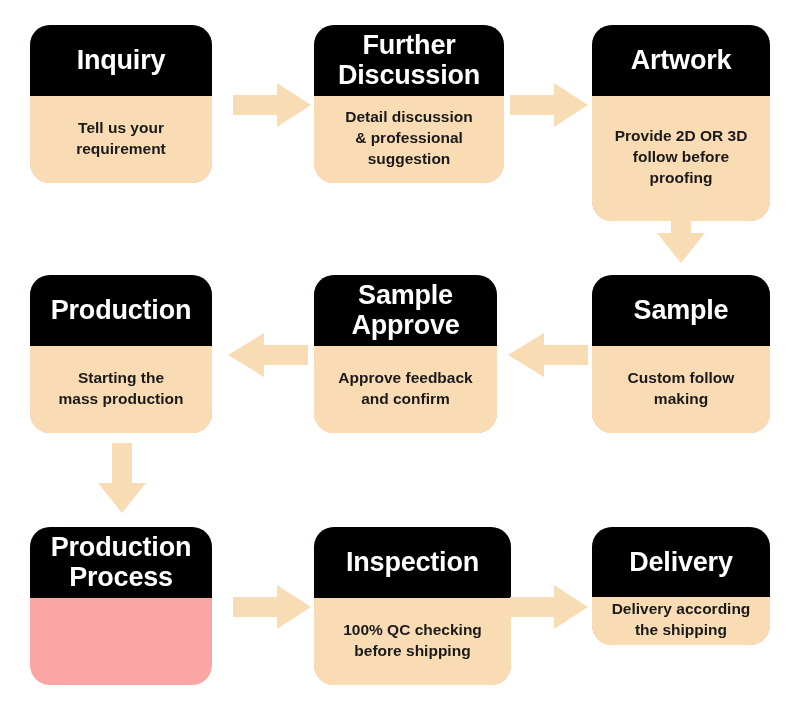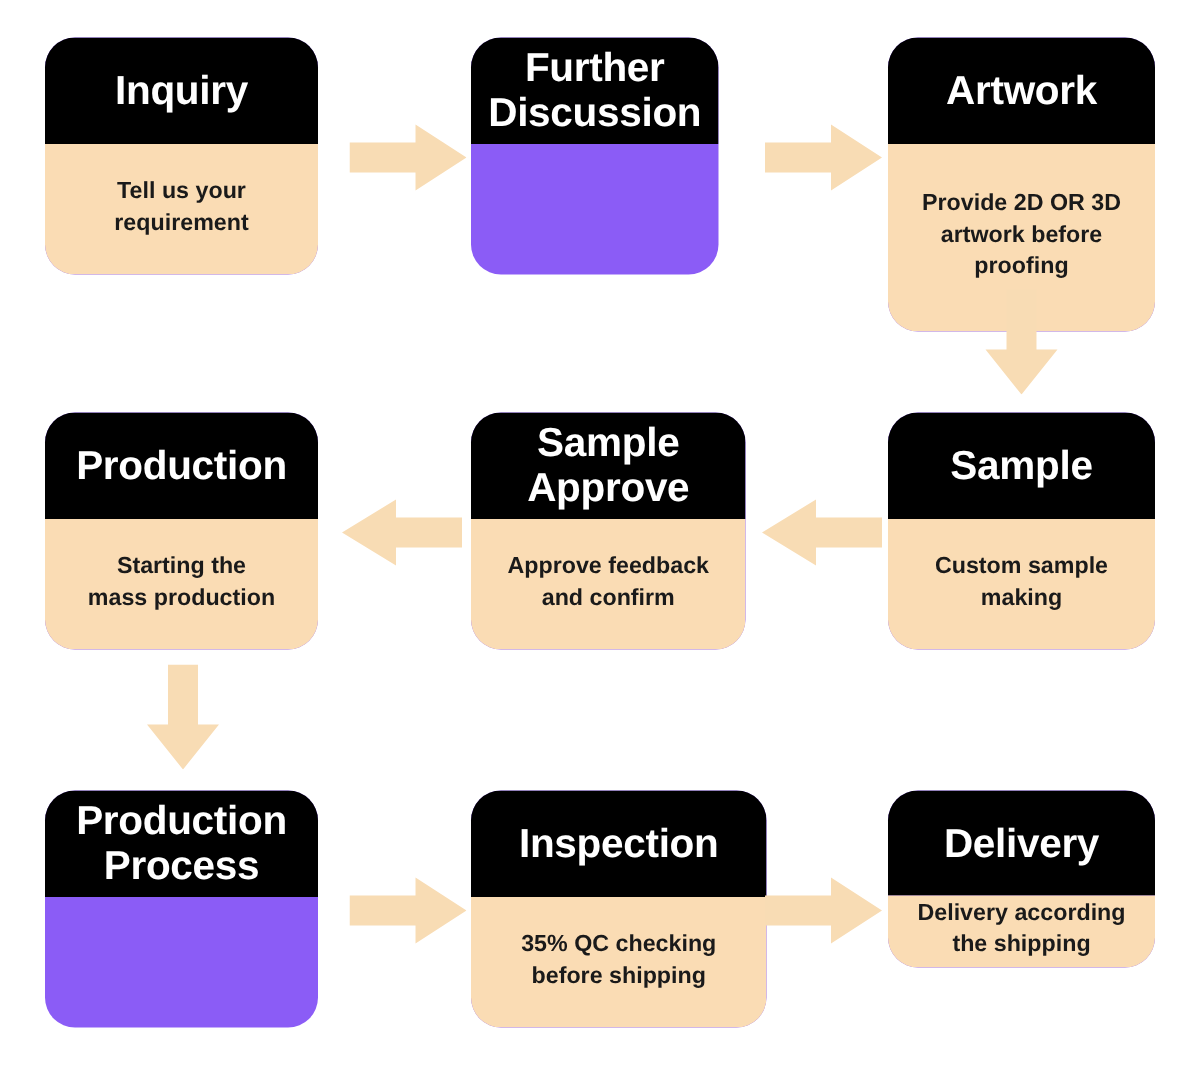--- a/index.html
+++ b/index.html
@@ -18,21 +18,21 @@
     height: 713px;
     background: #ffffff;
     overflow: hidden;
   }
 
   
   .node {
     position: absolute;
     border-radius: 20px;
     overflow: hidden;
-    background: #8b5cf6;
+    background: #fca5a5;
     box-sizing: border-box;
     display: flex;
     flex-direction: column;
   }
   .node-head {
     background: #000000;
     color: #ffffff;
     display: flex;
     align-items: center;
     justify-content: center;
@@ -77,35 +77,38 @@
     <div class="node-body">Tell us your
 requirement</div>
   </div>
 
   <div class="arrow" style="left:233px; top:81px; width:78px; height:48px;">
     <svg width="78" height="48" viewBox="0 0 78 48" xmlns="http://www.w3.org/2000/svg">
       <polygon points="0,14 44,14 44,2 78,24 44,46 44,34 0,34" fill="#F8DCB4"></polygon>
     </svg>
   </div>
 
-  <div class="node" style="left:314px; top:25px; width:165px; height:158px;">
+  <div class="node" style="left:314px; top:25px; width:190px; height:158px;">
     <div class="node-head" style="height:71px;">Further
 Discussion</div>
+    <div class="node-body">Detail discussion
+&amp; professional
+suggestion</div>
   </div>
 
   <div class="arrow" style="left:510px; top:81px; width:78px; height:48px;">
     <svg width="78" height="48" viewBox="0 0 78 48" xmlns="http://www.w3.org/2000/svg">
       <polygon points="0,14 44,14 44,2 78,24 44,46 44,34 0,34" fill="#F8DCB4"></polygon>
     </svg>
   </div>
 
   <div class="node" style="left:592px; top:25px; width:178px; height:196px;">
     <div class="node-head" style="height:71px;">Artwork</div>
     <div class="node-body">Provide 2D OR 3D
-artwork before
+follow before
 proofing</div>
   </div>
 
   <div class="arrow" style="left:653px; top:193px; width:56px; height:70px;">
     <svg width="56" height="70" viewBox="0 0 56 70" xmlns="http://www.w3.org/2000/svg">
       <polygon points="18,0 38,0 38,40 52,40 28,70 4,40 18,40" fill="#F8DCB4"></polygon>
     </svg>
   </div>
 
   <div class="node" style="left:30px; top:275px; width:182px; height:158px;">
@@ -128,21 +131,21 @@
   </div>
 
   <div class="arrow" style="left:508px; top:331px; width:80px; height:48px;">
     <svg width="80" height="48" viewBox="0 0 80 48" xmlns="http://www.w3.org/2000/svg">
       <polygon points="80,14 36,14 36,2 0,24 36,46 36,34 80,34" fill="#F8DCB4"></polygon>
     </svg>
   </div>
 
   <div class="node" style="left:592px; top:275px; width:178px; height:158px;">
     <div class="node-head" style="height:71px;">Sample</div>
-    <div class="node-body">Custom sample
+    <div class="node-body">Custom follow
 making</div>
   </div>
 
   <div class="arrow" style="left:94px; top:443px; width:56px; height:70px;">
     <svg width="56" height="70" viewBox="0 0 56 70" xmlns="http://www.w3.org/2000/svg">
       <polygon points="18,0 38,0 38,40 52,40 28,70 4,40 18,40" fill="#F8DCB4"></polygon>
     </svg>
   </div>
 
   <div class="node" style="left:30px; top:527px; width:182px; height:158px;">
@@ -151,21 +154,21 @@
   </div>
 
   <div class="arrow" style="left:233px; top:583px; width:78px; height:48px;">
     <svg width="78" height="48" viewBox="0 0 78 48" xmlns="http://www.w3.org/2000/svg">
       <polygon points="0,14 44,14 44,2 78,24 44,46 44,34 0,34" fill="#F8DCB4"></polygon>
     </svg>
   </div>
 
   <div class="node" style="left:314px; top:527px; width:197px; height:158px;">
     <div class="node-head" style="height:71px;">Inspection</div>
-    <div class="node-body">35% QC checking
+    <div class="node-body">100% QC checking
 before shipping</div>
   </div>
 
   <div class="arrow" style="left:510px; top:583px; width:78px; height:48px;">
     <svg width="78" height="48" viewBox="0 0 78 48" xmlns="http://www.w3.org/2000/svg">
       <polygon points="0,14 44,14 44,2 78,24 44,46 44,34 0,34" fill="#F8DCB4"></polygon>
     </svg>
   </div>
 
   <div class="node" style="left:592px; top:527px; width:178px; height:118px;">

